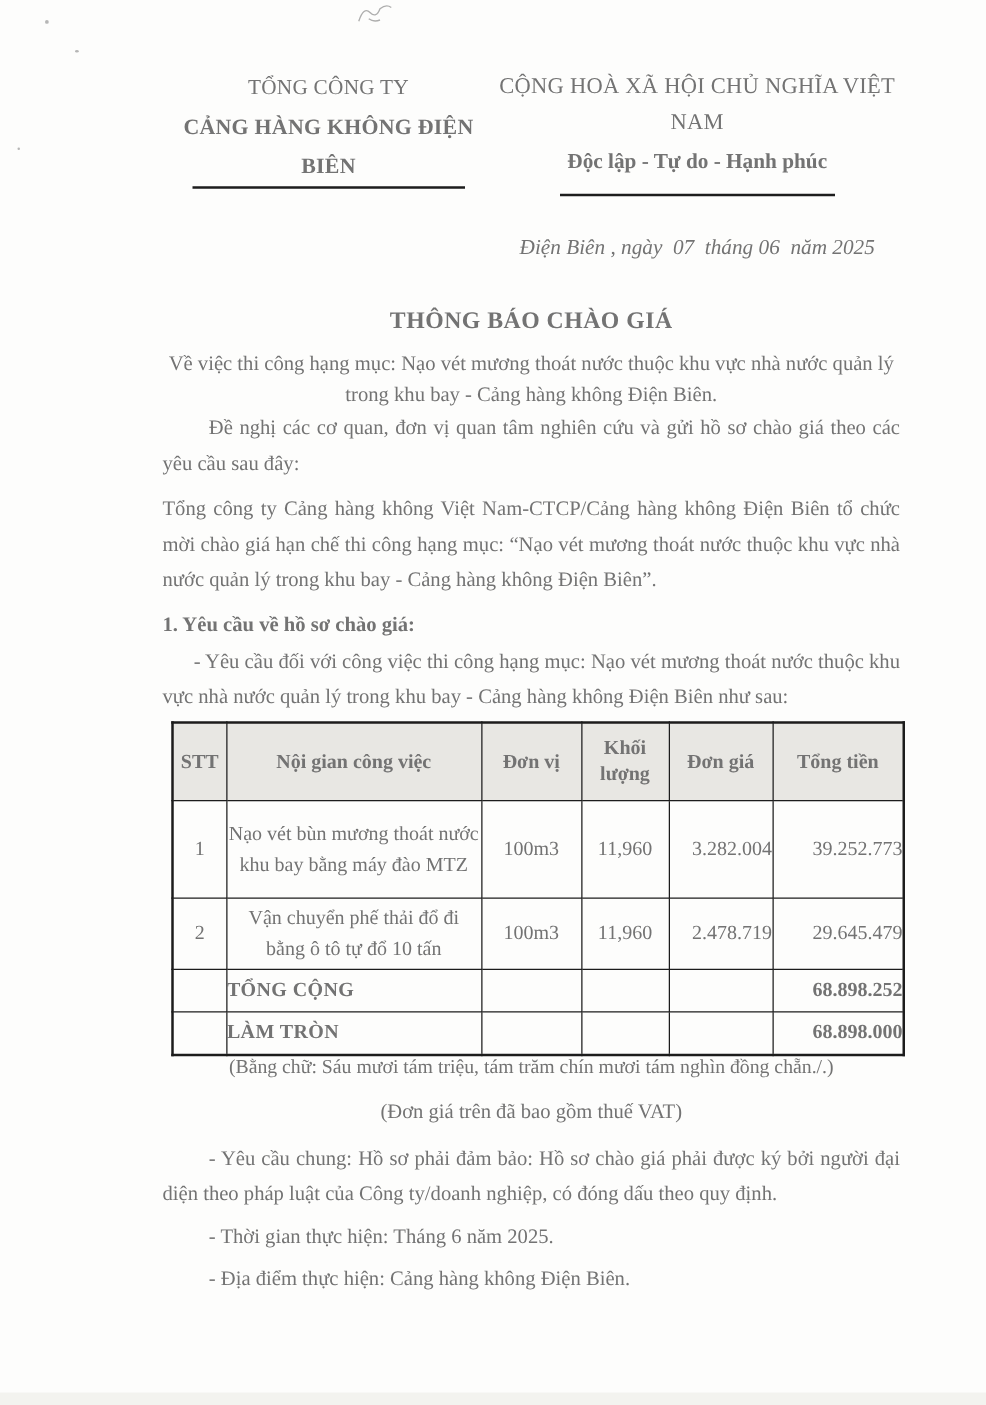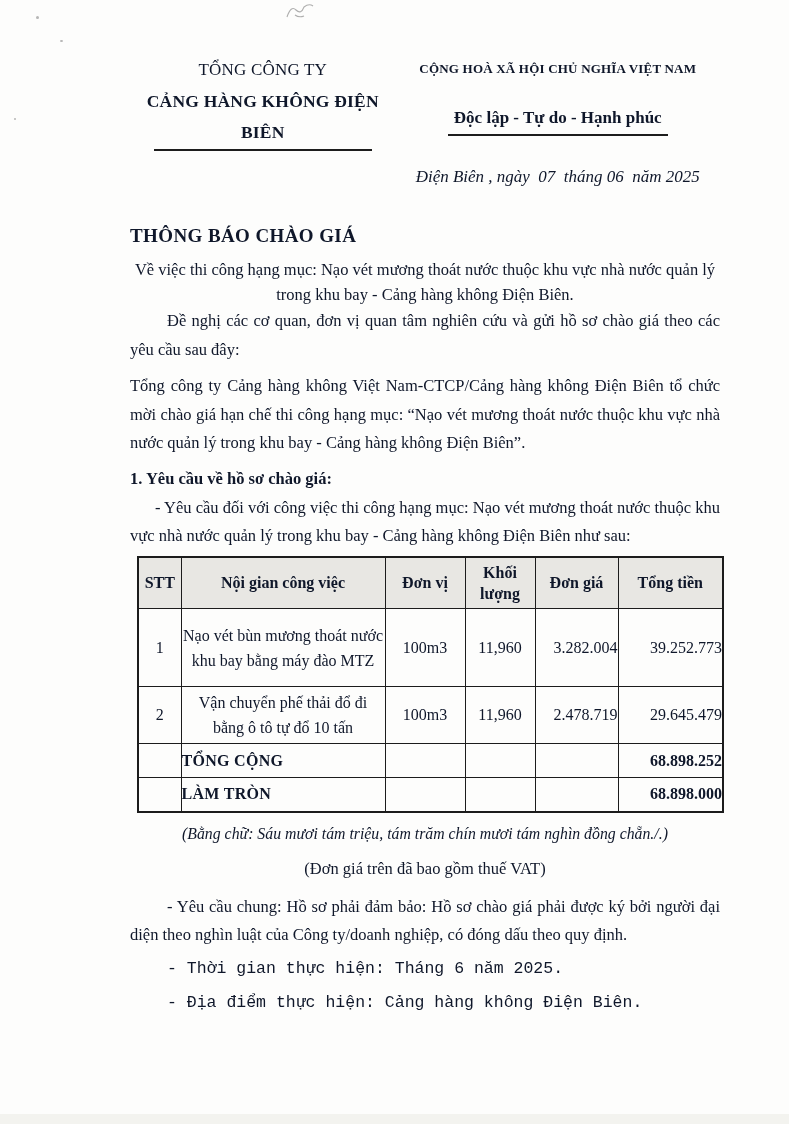--- a/index.html
+++ b/index.html
@@ -2,68 +2,68 @@
 <html><head>
 <meta charset="utf-8">
 <style>
   html,body{margin:0;padding:0;background:#8a8a8a;}
   .page{
     position:relative;
     width:789px;height:1124px;
     margin:0 auto;
     background:#fdfdfc;
     font-family:"Liberation Serif","DejaVu Serif",serif;
-    color:#0f172a;
+    color:#737373;
     overflow:hidden;
     box-sizing:border-box;
     padding:54px 69px 0 130px;
   }
   
   .hdr{display:flex;width:100%;}
   .hdr-left{width:45%;text-align:center;line-height:31px;}
   .hdr-right{width:55%;text-align:center;line-height:29px;}
   .org-l1,.org-l2{font-size:17px;font-weight:normal;letter-spacing:.2px;}
   .org-l3{font-size:17.5px;font-weight:bold;letter-spacing:.2px;margin-top:1px;}
   .org-underline{width:82%;margin:0 auto;border-bottom:2px solid #1d1d1d;height:1px;}
-  .nat-l1{font-size:13px;font-weight:bold;letter-spacing:.2px;}
+  .nat-l1{font-size:18px;font-weight:normal;letter-spacing:.2px;}
   .nat-l2{display:inline-block;font-size:17px;font-weight:bold;
-          border-bottom:2px solid #1d1d1d;padding:0 6px 2px 6px;margin-top:20px;}
+          border-bottom:2px solid #1d1d1d;padding:0 6px 12px 6px;margin-top:2px;}
   .dateline{margin-top:26px;font-style:italic;font-size:17px;white-space:pre;}
   
-  .title{margin-top:34px;text-align:left;font-size:19px;font-weight:bold;letter-spacing:.4px;}
+  .title{margin-top:34px;text-align:center;font-size:19px;font-weight:bold;letter-spacing:.4px;}
   .subtitle{margin:10px auto 0 auto;width:100%;text-align:center;font-size:16.5px;line-height:25px;}
   
   .para{font-size:16.5px;line-height:28.5px;text-align:justify;margin:0;}
   .p1{margin-top:8px;}
   .p2{text-indent:37px;}
   .sec-head{margin-top:6px;font-size:16.5px;font-weight:bold;line-height:30px;}
   .p3{text-indent:25px;}
   
   table.quote{border-collapse:collapse;margin:5px 0 0 7px;table-layout:fixed;width:585px;}
   table.quote td,table.quote th{border:1.6px solid #1c1c1c;vertical-align:middle;
       font-size:16px;padding:0;box-sizing:border-box;}
   table.quote{border:2.5px solid #1c1c1c;}
   th.hcell{background:#e8e7e3;font-weight:bold;text-align:center;font-size:16px;line-height:21px;}
-  tr.hrow{height:52px;margin-left:37px;}
+  tr.hrow{height:63px;margin-left:37px;}
   tr.r1{height:78px;}
   tr.r2{height:57px;}
   tr.trow{height:34px;}
   td.c-stt{text-align:center;}
   td.c-content{text-align:center;padding:4px 6px 4px 10px;line-height:25px;}
   td.c-center{text-align:center;}
   td.c-price{text-align:right;padding-right:8px;}
   td.c-amount{text-align:right;padding-right:12px;}
   td.c-totlabel{font-weight:bold;font-size:19px;letter-spacing:.3px;}
   td.c-totamount{text-align:right;padding-right:12px;font-weight:bold;font-size:15.5px;}
   
-  .in-words{margin-top:12px;text-align:center;font-style:italic;font-size:15.8px;}
+  .in-words{text-align:center;font-size:15.8px;}
   .vat-note{margin-top:16px;text-align:center;font-size:16.5px;}
   .req{font-size:16.5px;line-height:28px;text-align:justify;text-indent:37px;margin:0;}
   .req-first{margin-top:14px;}
-  .req-gap{margin-top:6px;font-family:Liberation Mono, monospace;}
+  .req-gap{margin-top:6px;}
   
   .pen-mark{position:absolute;top:1px;left:283px;opacity:.55;}
   .speck{position:absolute;background:#6f6f6f;border-radius:50%;opacity:.5;}
   .speck1{left:36px;top:16px;width:3px;height:3px;}
   .speck2{left:60px;top:40px;width:3px;height:2px;}
   .speck3{left:14px;top:118px;width:2px;height:2px;}
   .bottom-band{position:absolute;left:0;bottom:0;width:100%;height:10px;background:#f3f3ef;}
 </style>
 </head>
 <body>
@@ -148,17 +148,17 @@
       <td></td>
       <td></td>
       <td class="c-totamount">68.898.000</td>
     </tr>
   </tbody>
     </table>
 
   <div class="in-words">(Bằng chữ: Sáu mươi tám triệu, tám trăm chín mươi tám nghìn đồng chẵn./.)</div>
   <div class="vat-note">(Đơn giá trên đã bao gồm thuế VAT)</div>
 
-  <p class="req req-first">- Yêu cầu chung: Hồ sơ phải đảm bảo: Hồ sơ chào giá phải được ký bởi người đại diện theo nghìn luật của Công ty/doanh nghiệp, có đóng dấu theo quy định.</p>
+  <p class="req req-first">- Yêu cầu chung: Hồ sơ phải đảm bảo: Hồ sơ chào giá phải được ký bởi người đại diện theo pháp luật của Công ty/doanh nghiệp, có đóng dấu theo quy định.</p>
   <p class="req req-gap">- Thời gian thực hiện: Tháng 6 năm 2025.</p>
   <p class="req req-gap">- Địa điểm thực hiện: Cảng hàng không Điện Biên.</p>
 
 </div>
 
 </body></html>

